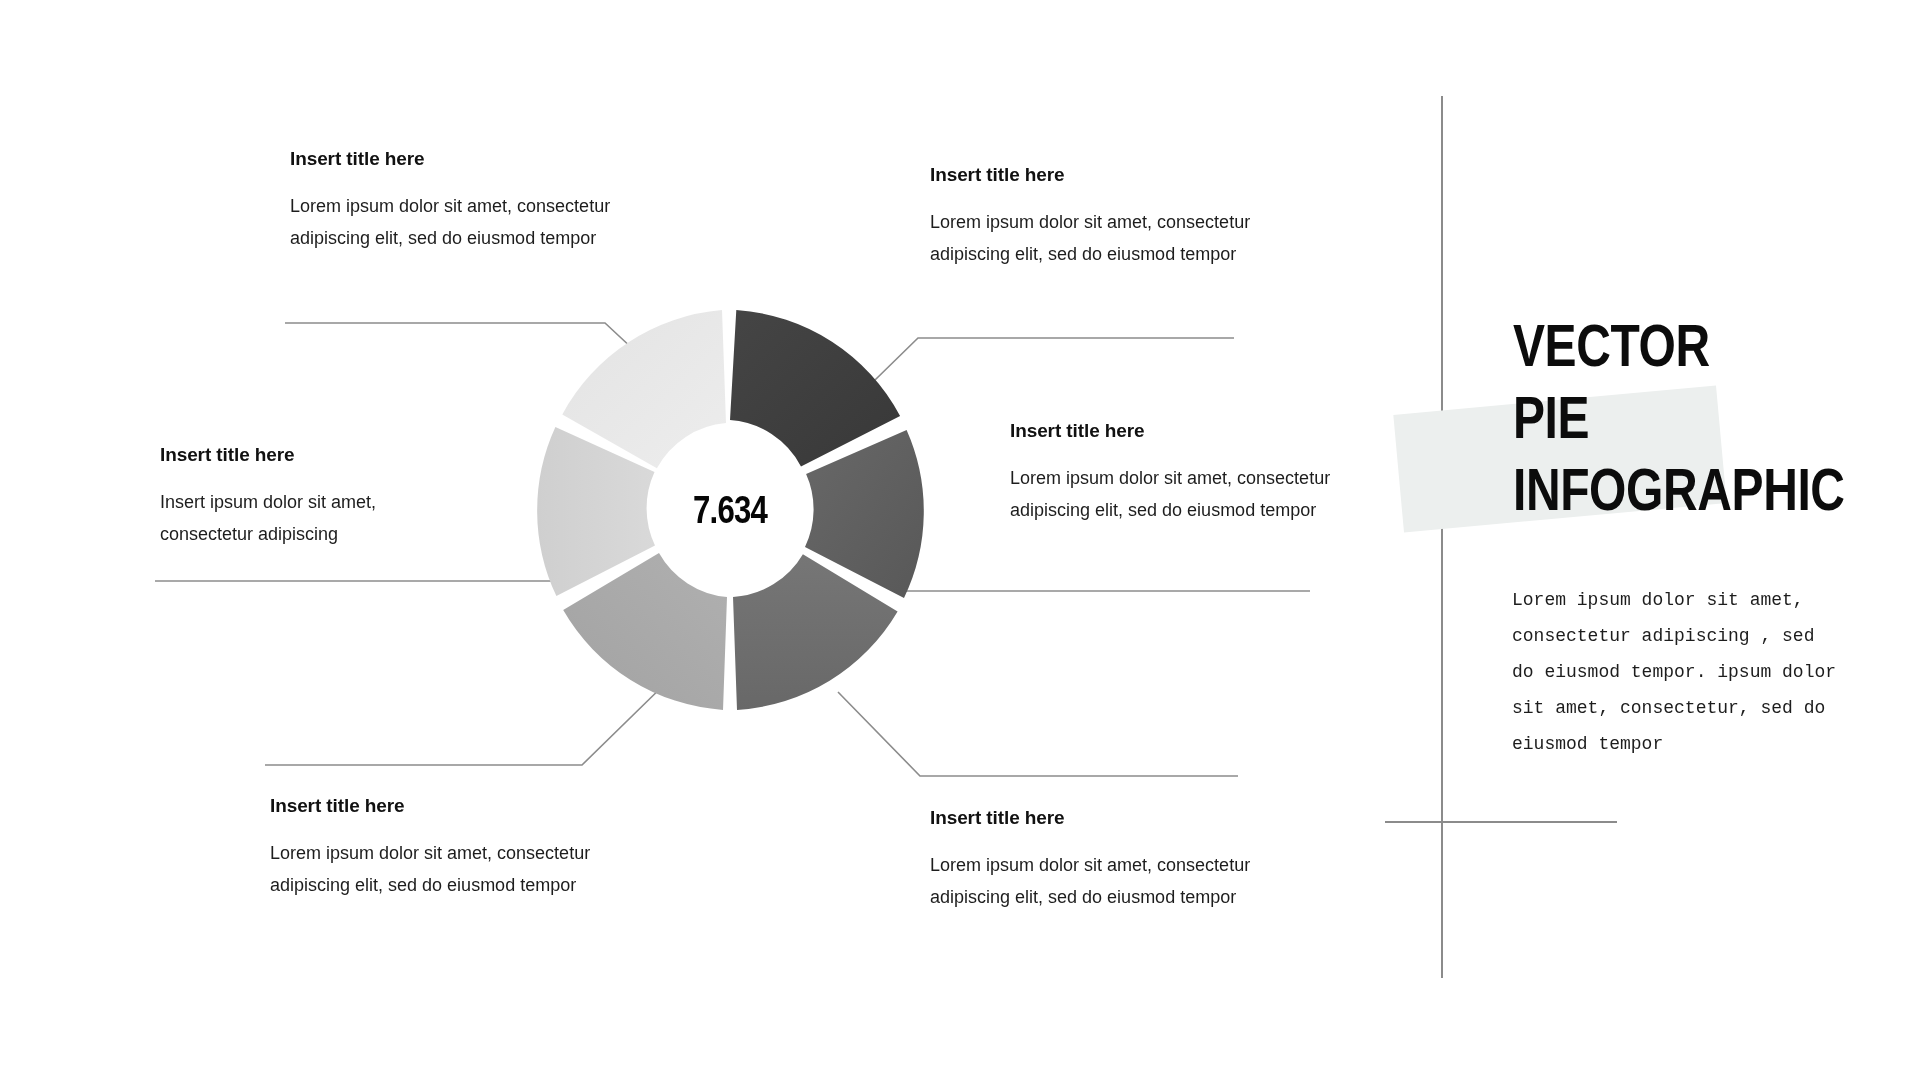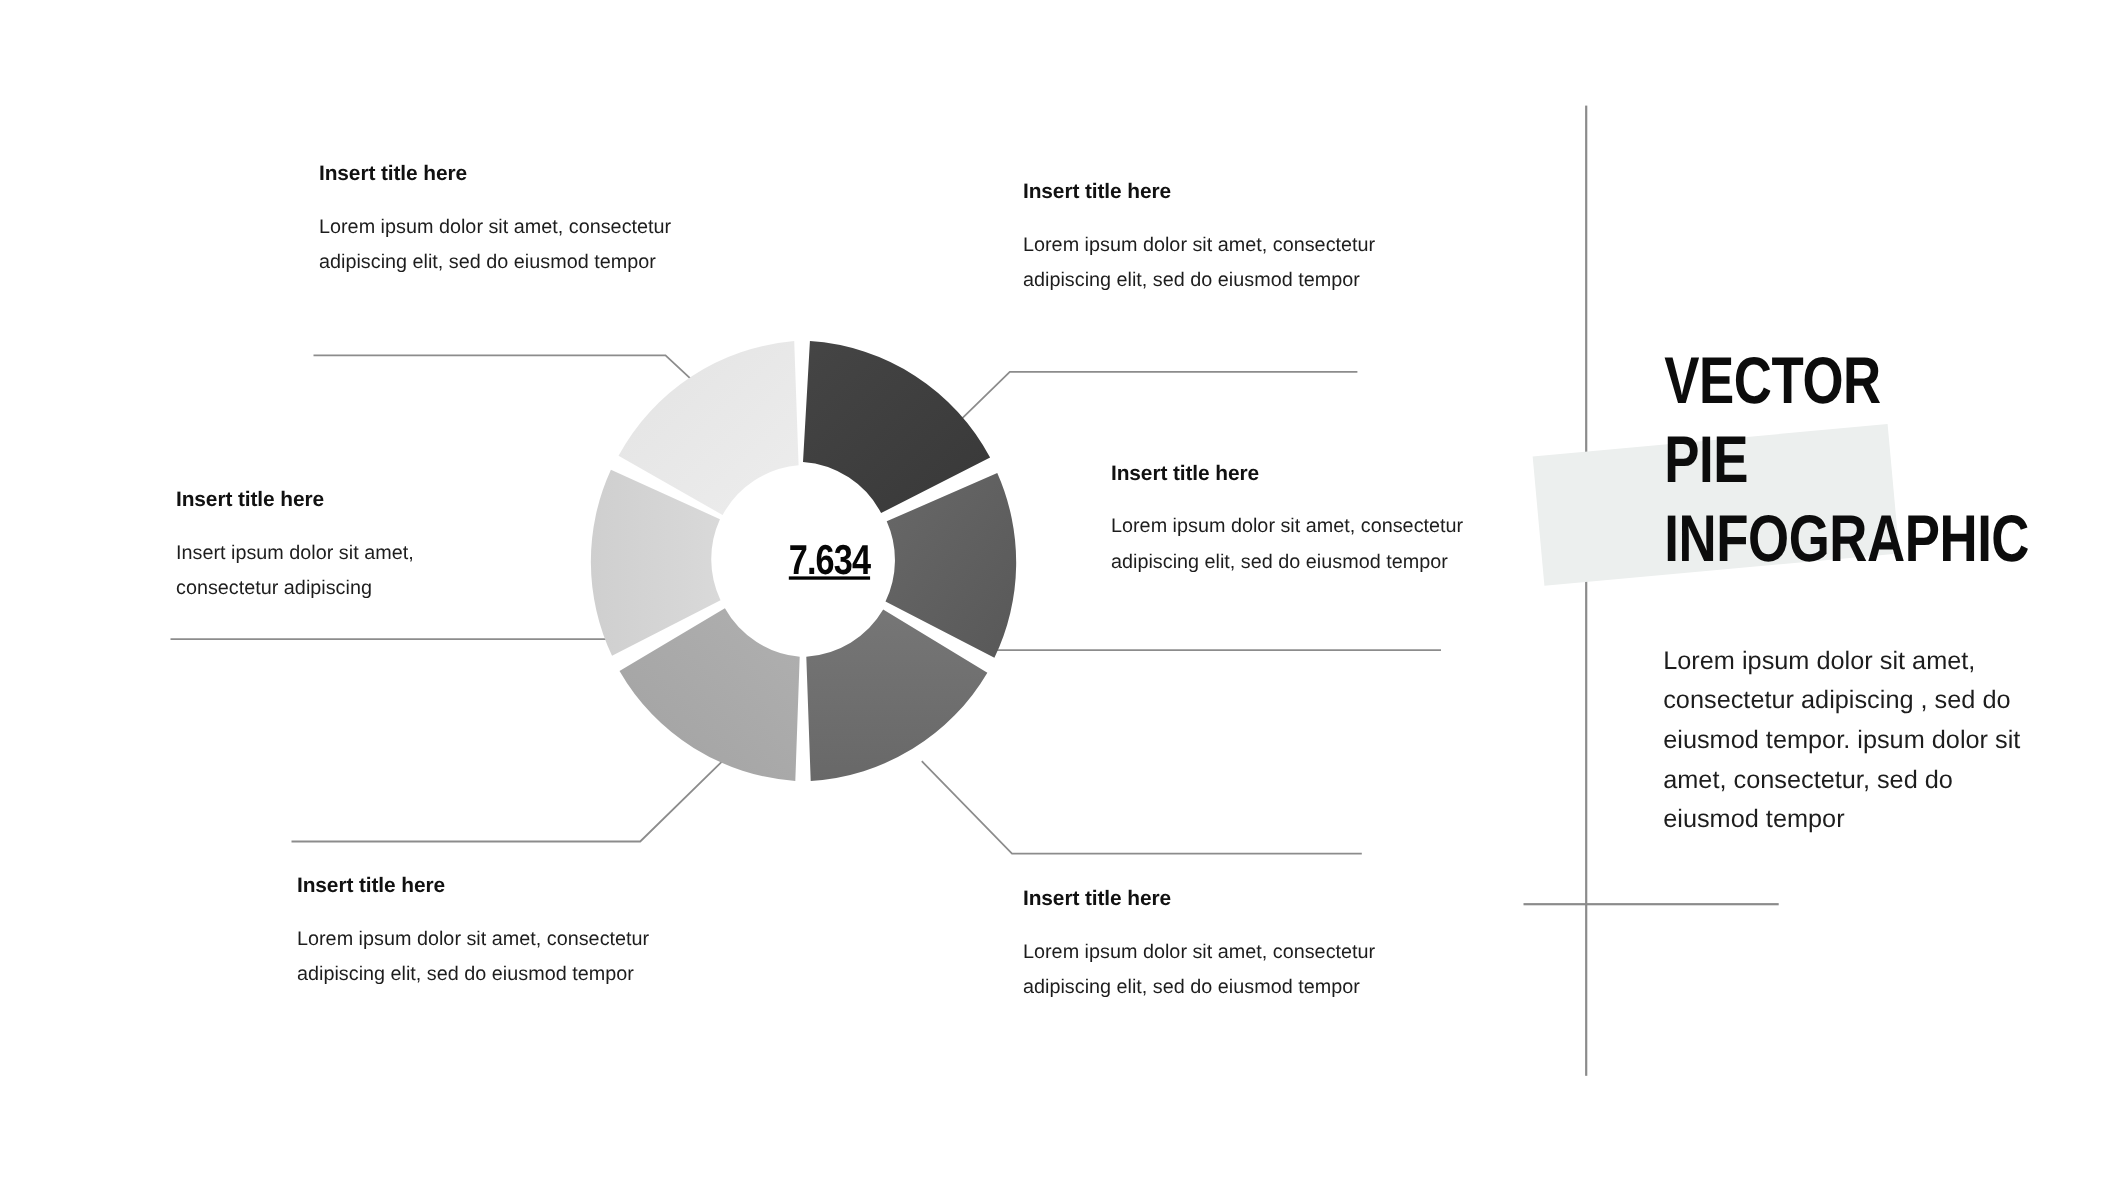--- a/index.html
+++ b/index.html
@@ -73,22 +73,21 @@
     position: absolute;
     left: 50%;
     top: 50%;
     transform: translate(-50%, -50%);
     width: 138px;
     height: 138px;
     border-radius: 50%;
     background: #ffffff;
     display: flex;
     align-items: center;
-    justify-content: flex-end;
-    text-decoration: underline;
+    justify-content: center;
   }
   #center-value {
     font-family: "Liberation Sans Narrow", "Liberation Sans", sans-serif;
     font-weight: bold;
     font-size: 38px;
     letter-spacing: -1px;
     color: #060606;
     transform: scaleX(0.82);
     transform-origin: center;
   }
@@ -133,22 +132,22 @@
     color: #0c0c0c;
     transform: scaleX(0.80);
     transform-origin: left center;
   }
   #main-title .tline { display: block; white-space: nowrap; }
   #right-paragraph {
     position: absolute;
     left: 1512px;
     top: 582px;
     width: 330px;
-    font-family: Liberation Sans, sans-serif;
-    font-size: 23px;
+    font-family: Liberation Mono, monospace;
+    font-size: 18px;
     line-height: 36px;
     color: #1d1d1d;
   }
 </style>
 </head>
 <body>
 
 <div id="slide">
 
   <svg id="connectors" viewBox="0 0 1920 1080" xmlns="http://www.w3.org/2000/svg">

